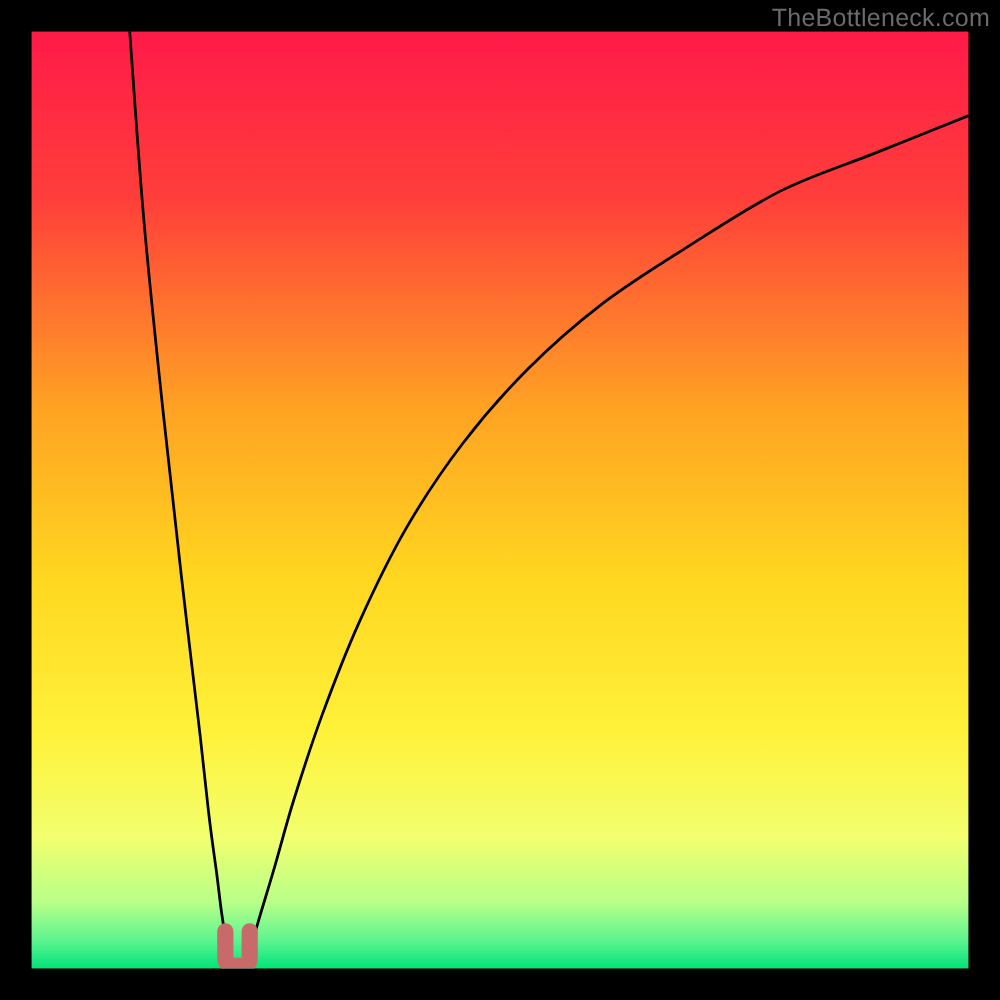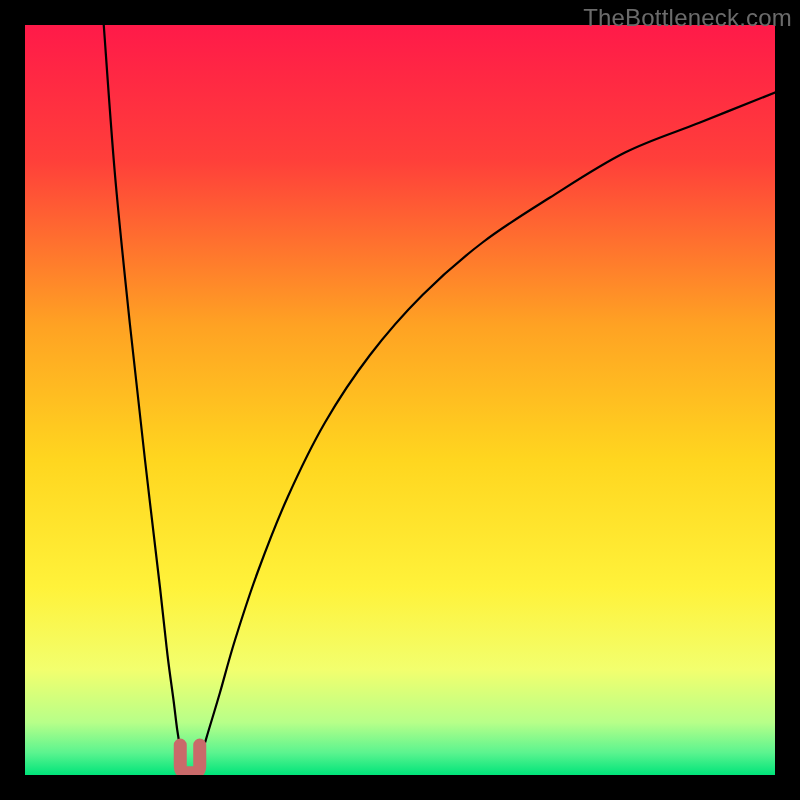--- a/index.html
+++ b/index.html
@@ -31,21 +31,21 @@
   }
   .curve-svg {
     position: absolute;
     left: 0; top: 0; width: 100%; height: 100%;
   }
   .watermark {
     position: absolute;
     top: 4px;
     right: 8px;
     color: #6b6b6b;
-    font-size: 24px;
+    font-size: 20px;
     letter-spacing: 0.2px;
     user-select: none;
   }
 </style>
 </head>
 <body>
 
 <div class="stage">
 
   <div class="plot">

